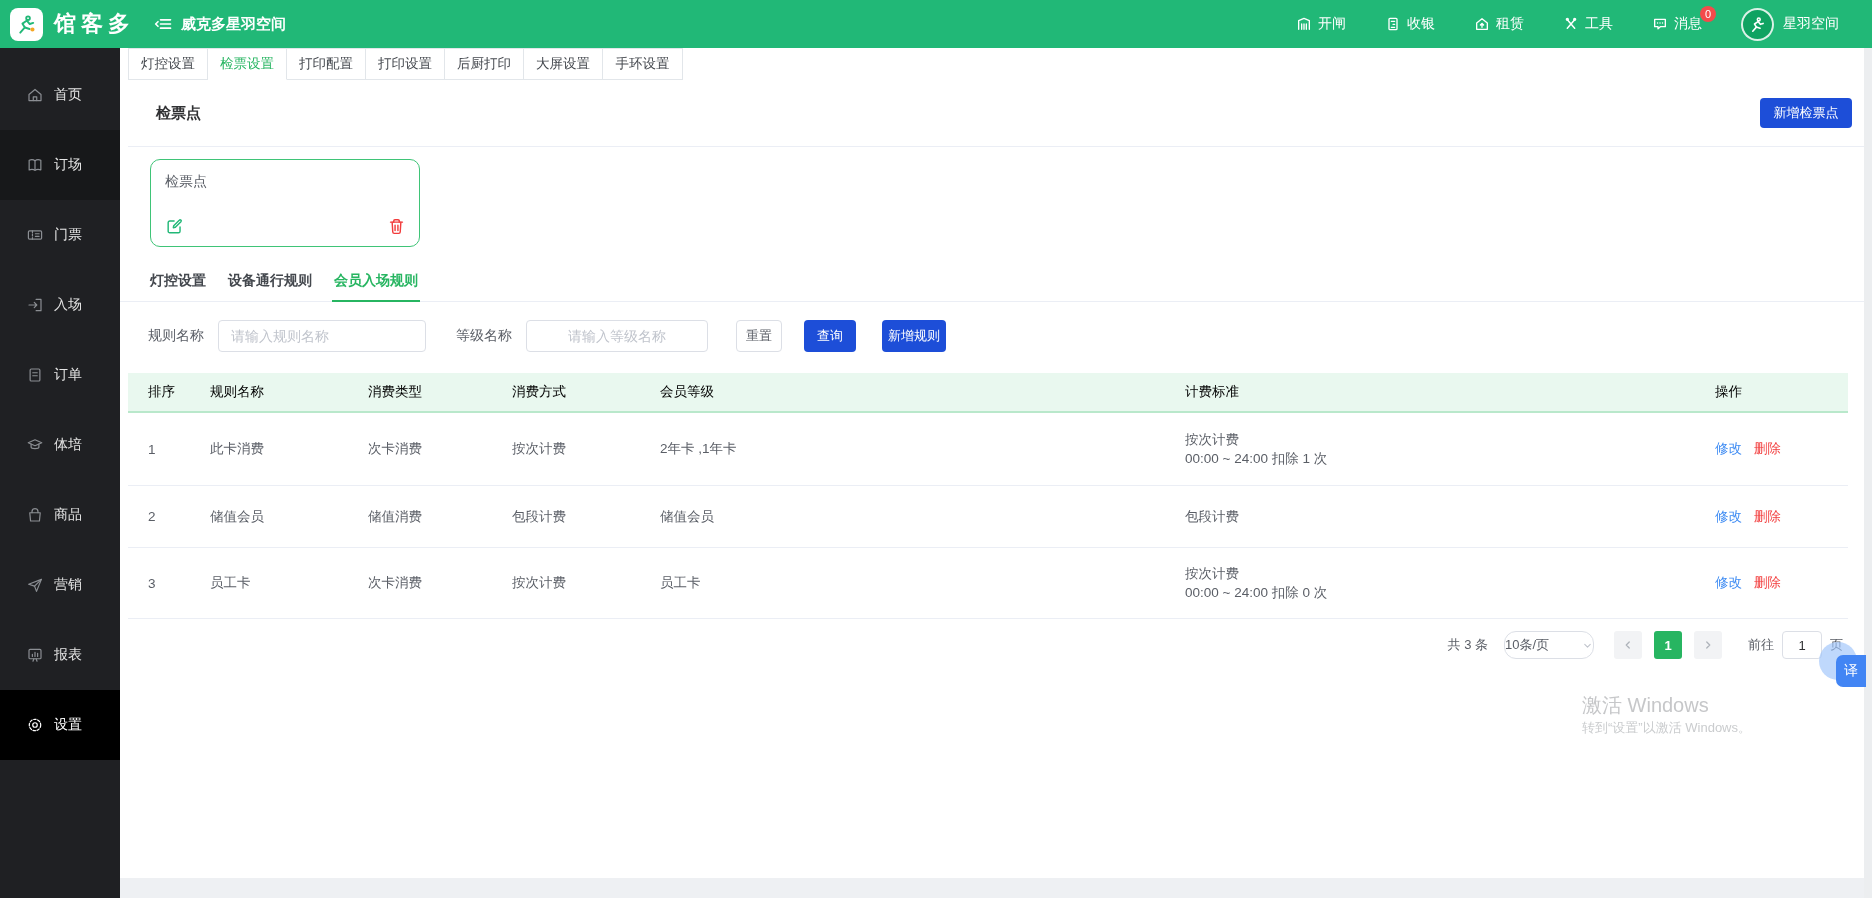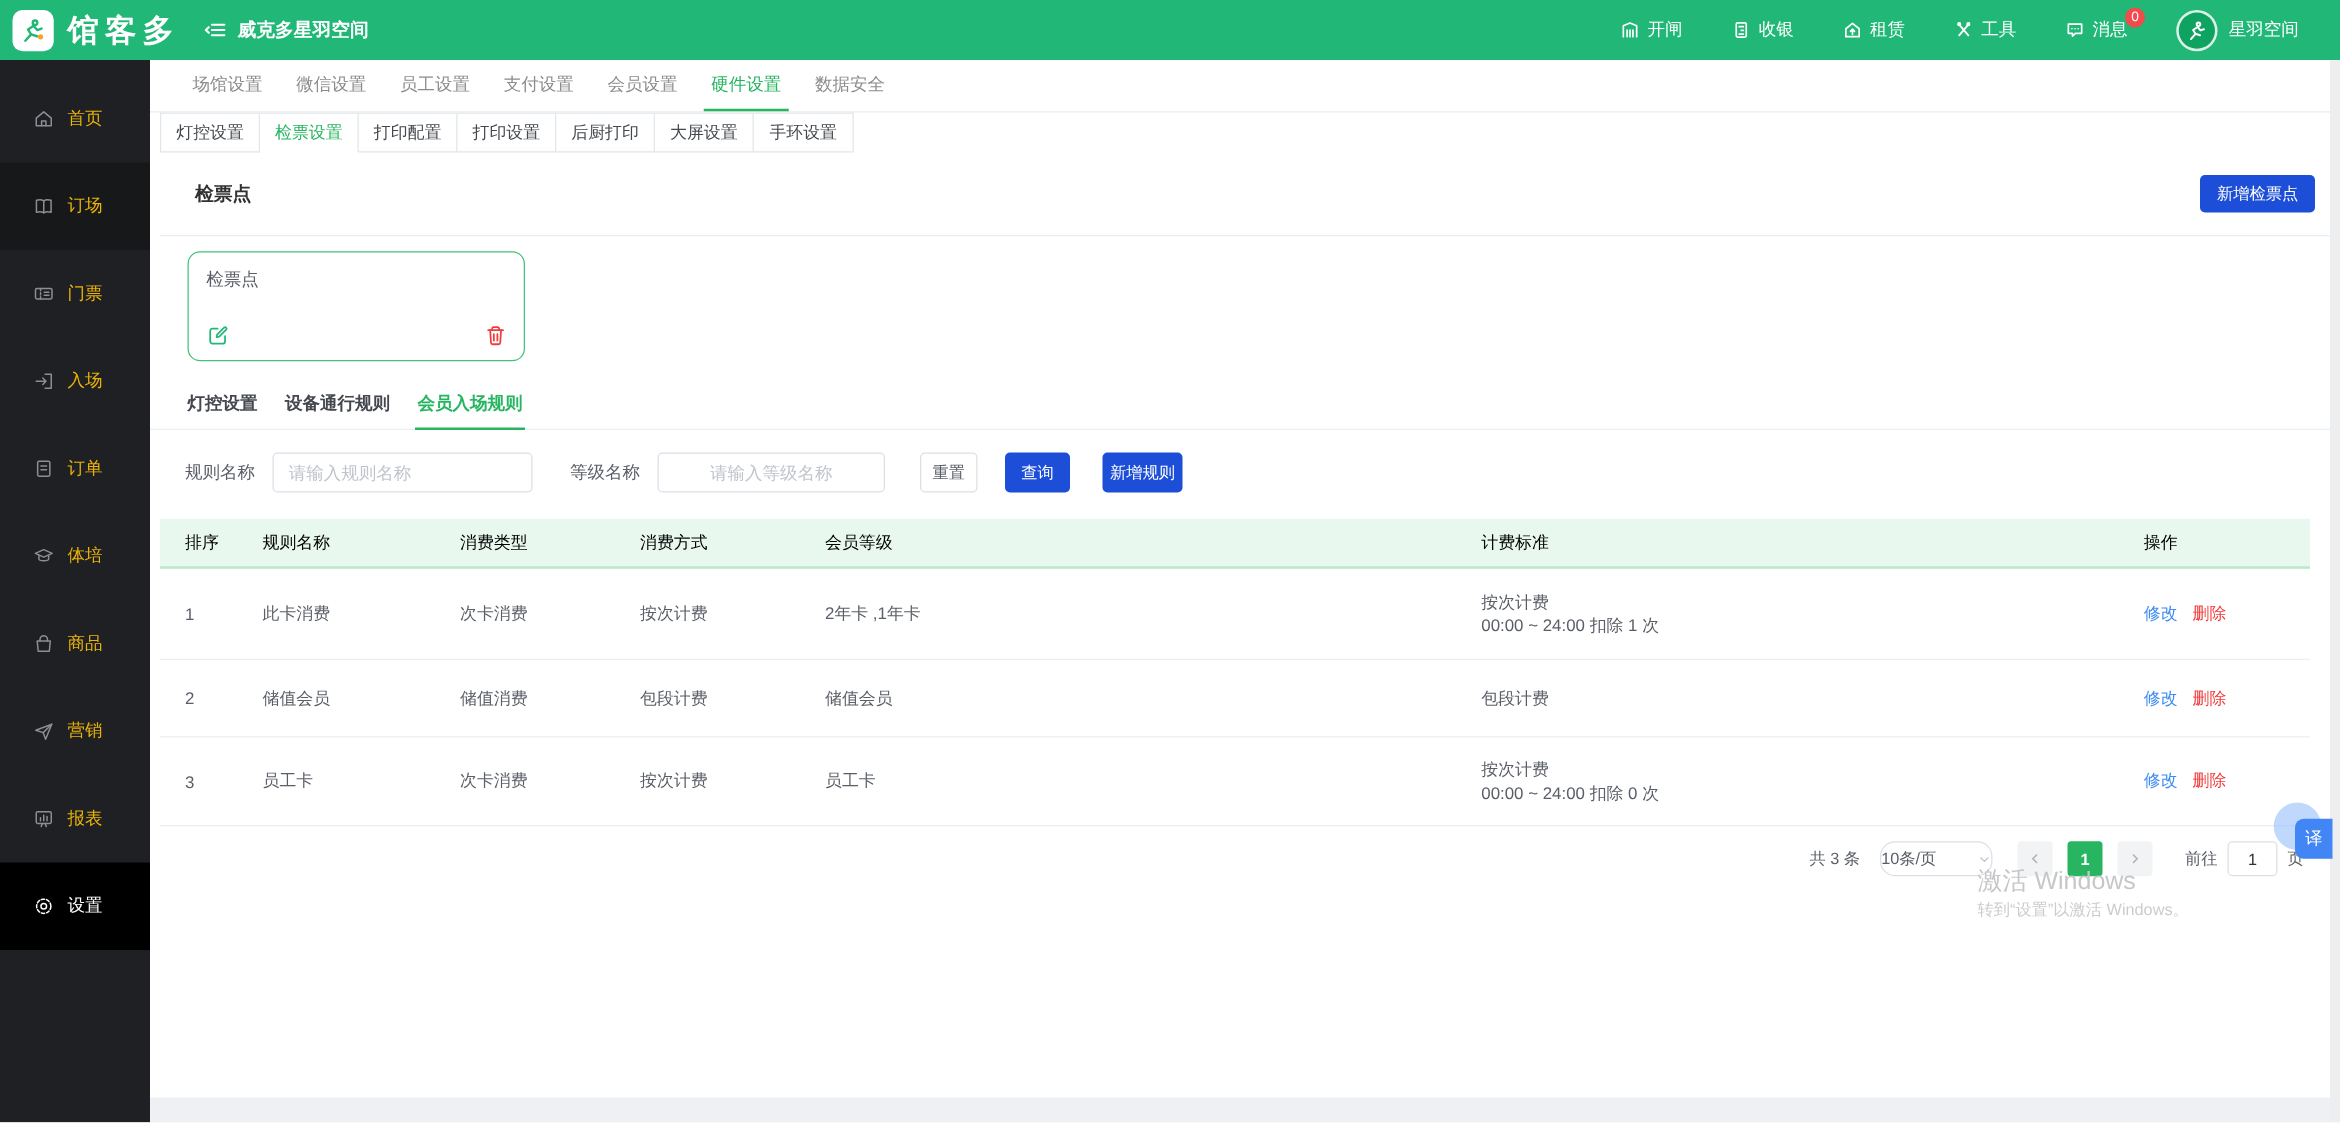--- a/index.html
+++ b/index.html
@@ -3,33 +3,33 @@
 <meta charset="utf-8">
 <style>
   * { margin:0; padding:0; box-sizing:border-box; }
   html,body { width:1872px; height:898px; font-family:"Liberation Sans","DejaVu Sans",sans-serif; }
   .app { position:relative; width:1872px; height:898px; background:#eef0f3; overflow:hidden; font-size:14px; color:#303133; }
 
   
   .topbar { position:absolute; left:0; top:0; width:1872px; height:48px; background:#21b877; display:flex; align-items:center; justify-content:space-between; z-index:30; }
   .tb-left { display:flex; align-items:center; height:100%; }
   .logo { width:33px; height:33px; background:#fff; border-radius:8px; margin-left:10px; display:flex; align-items:center; justify-content:center; }
-  .brand { color:#fff; font-size:25px; font-weight:800; letter-spacing:5px; margin-left:11px; }
+  .brand { color:#fff; font-size:22px; font-weight:800; letter-spacing:5px; margin-left:11px; }
   .collapse { margin-left:18px; color:#fff; display:flex; align-items:center; cursor:pointer; }
   .venue { color:#fff; font-size:15px; font-weight:700; margin-left:8px; }
   .tb-right { display:flex; align-items:center; gap:39px; padding-right:33px; height:100%; }
   .tb-item { display:flex; align-items:center; gap:6px; color:#fff; font-size:14px; cursor:pointer; position:relative; }
   .tb-icon { display:flex; align-items:center; }
   .badge { position:absolute; top:-9px; right:-14px; min-width:16px; height:16px; border-radius:8px; background:#f34b4b; color:#fff; font-size:11px; display:flex; align-items:center; justify-content:center; padding:0 4px; }
   .avatar { width:33px; height:33px; border-radius:50%; background:#0fa362; display:flex; align-items:center; justify-content:center; border:2px solid rgba(255,255,255,.85); }
   .user-item { gap:9px; }
 
   
   .sidebar { position:absolute; left:0; top:48px; width:120px; height:850px; background:#1f2023; padding-top:12px; z-index:20; }
-  .side-item { height:70px; display:flex; align-items:center; padding-left:26px; gap:10px; color:#eab308; cursor:pointer; font-size:14px; }
+  .side-item { height:70px; display:flex; align-items:center; padding-left:26px; gap:10px; color:#e5e5e5; cursor:pointer; font-size:14px; }
   .side-item .si { display:flex; align-items:center; color:#8b8e93; }
   .side-item.hl { background:#17181a; }
   .side-item.active { background:#000; color:#fff; }
   .side-item.active .si { color:#fff; }
 
   
   .main { position:absolute; left:120px; top:48px; width:1752px; height:830px; background:#fff; }
 
   .ptabs { height:42px; display:flex; align-items:stretch; gap:15px; padding-left:28px; border-bottom:1px solid #e8eaed; }
   .ptab { display:flex; align-items:center; padding:0 6px; color:#8c8c8c; border-bottom:2px solid transparent; cursor:pointer; }
@@ -277,29 +277,20 @@
             <circle cx="12" cy="12" r="7.6" stroke-dasharray="3.4 2.1"></circle>
             <circle cx="12" cy="12" r="3"></circle>
           </svg>
       </span>
       <span>设置</span>
     </div>
   </aside>
 
   <main class="main">
 
-    <div class="ptabs">
-      <div class="ptab">场馆设置</div>
-      <div class="ptab">微信设置</div>
-      <div class="ptab">员工设置</div>
-      <div class="ptab">支付设置</div>
-      <div class="ptab">会员设置</div>
-      <div class="ptab active">硬件设置</div>
-      <div class="ptab">数据安全</div>
-    </div>
 
     <div class="ctabs">
       <div class="ctab">灯控设置</div>
       <div class="ctab active">检票设置</div>
       <div class="ctab">打印配置</div>
       <div class="ctab">打印设置</div>
       <div class="ctab">后厨打印</div>
       <div class="ctab">大屏设置</div>
       <div class="ctab">手环设置</div>
     </div>

